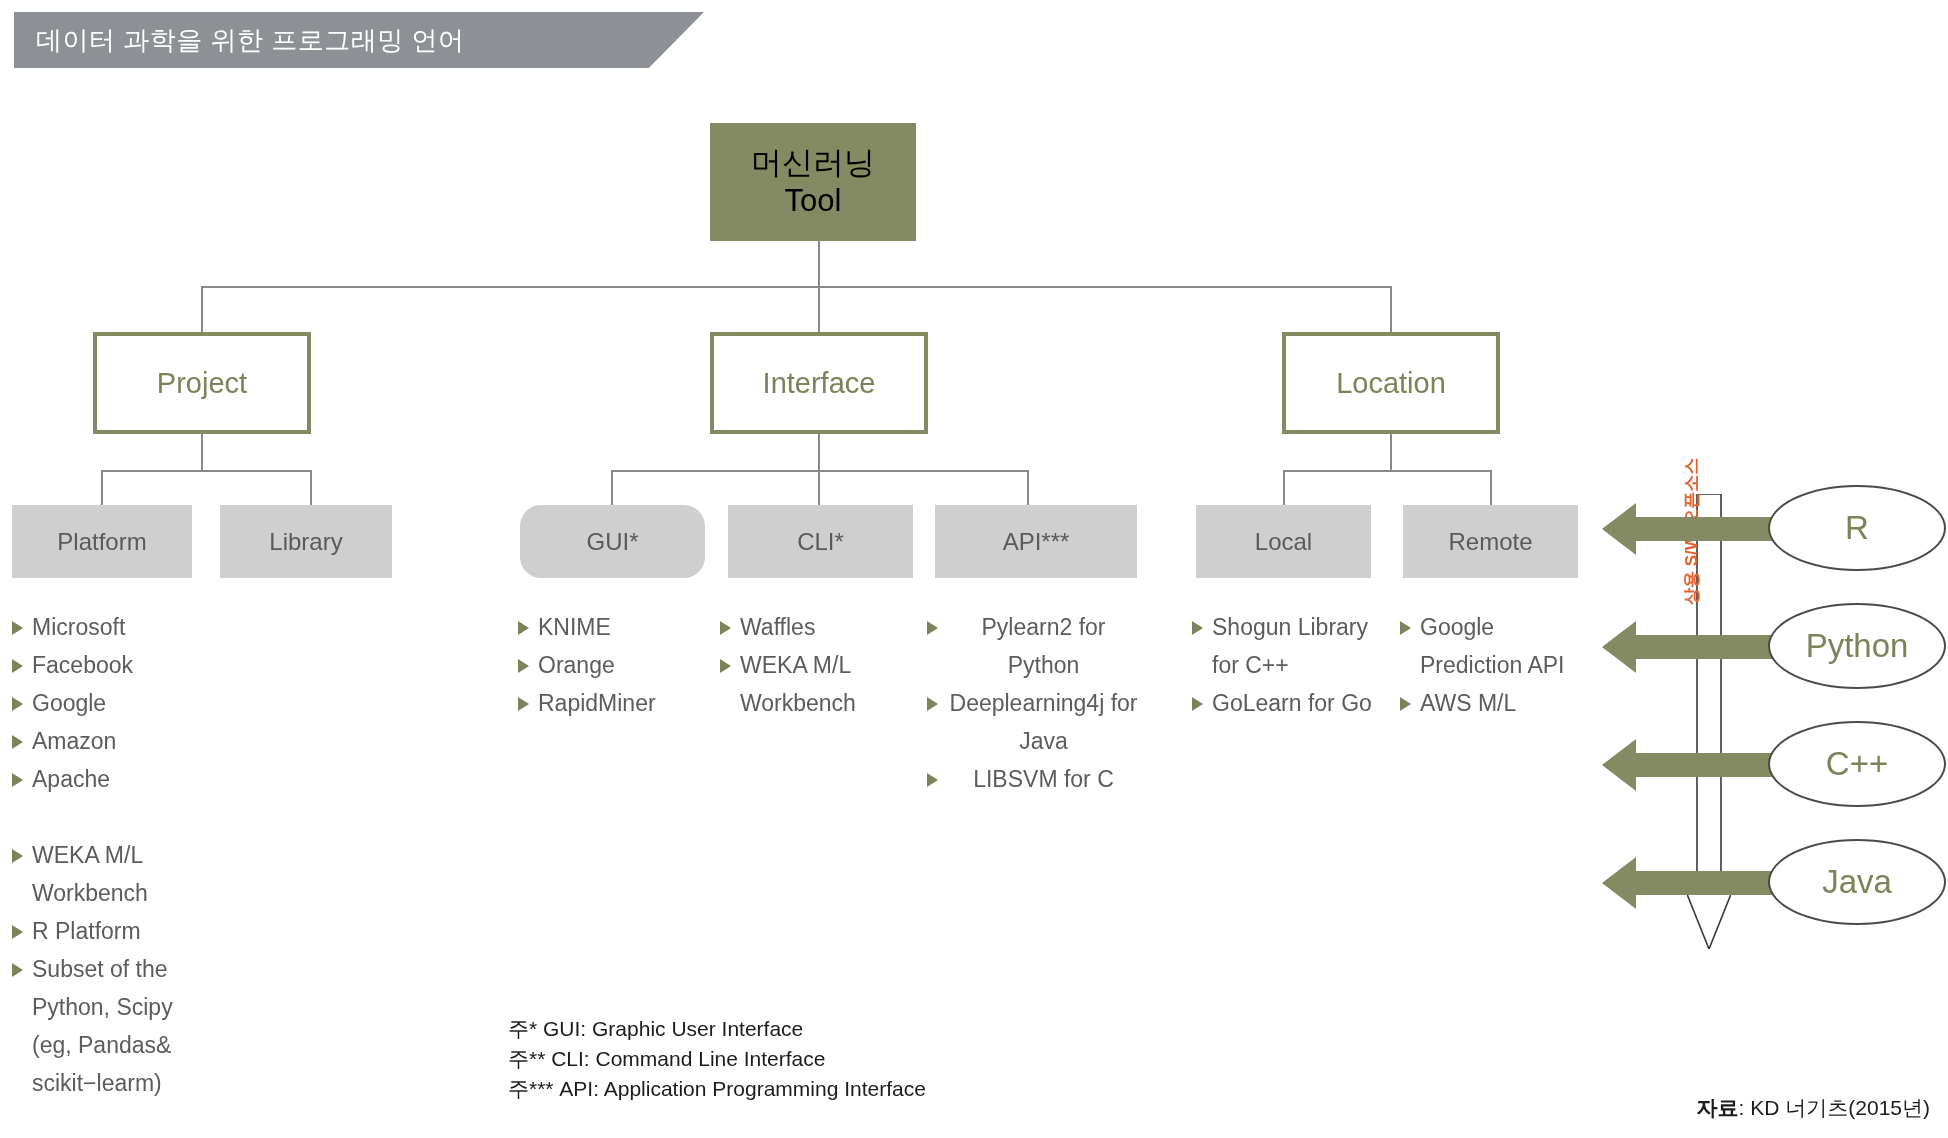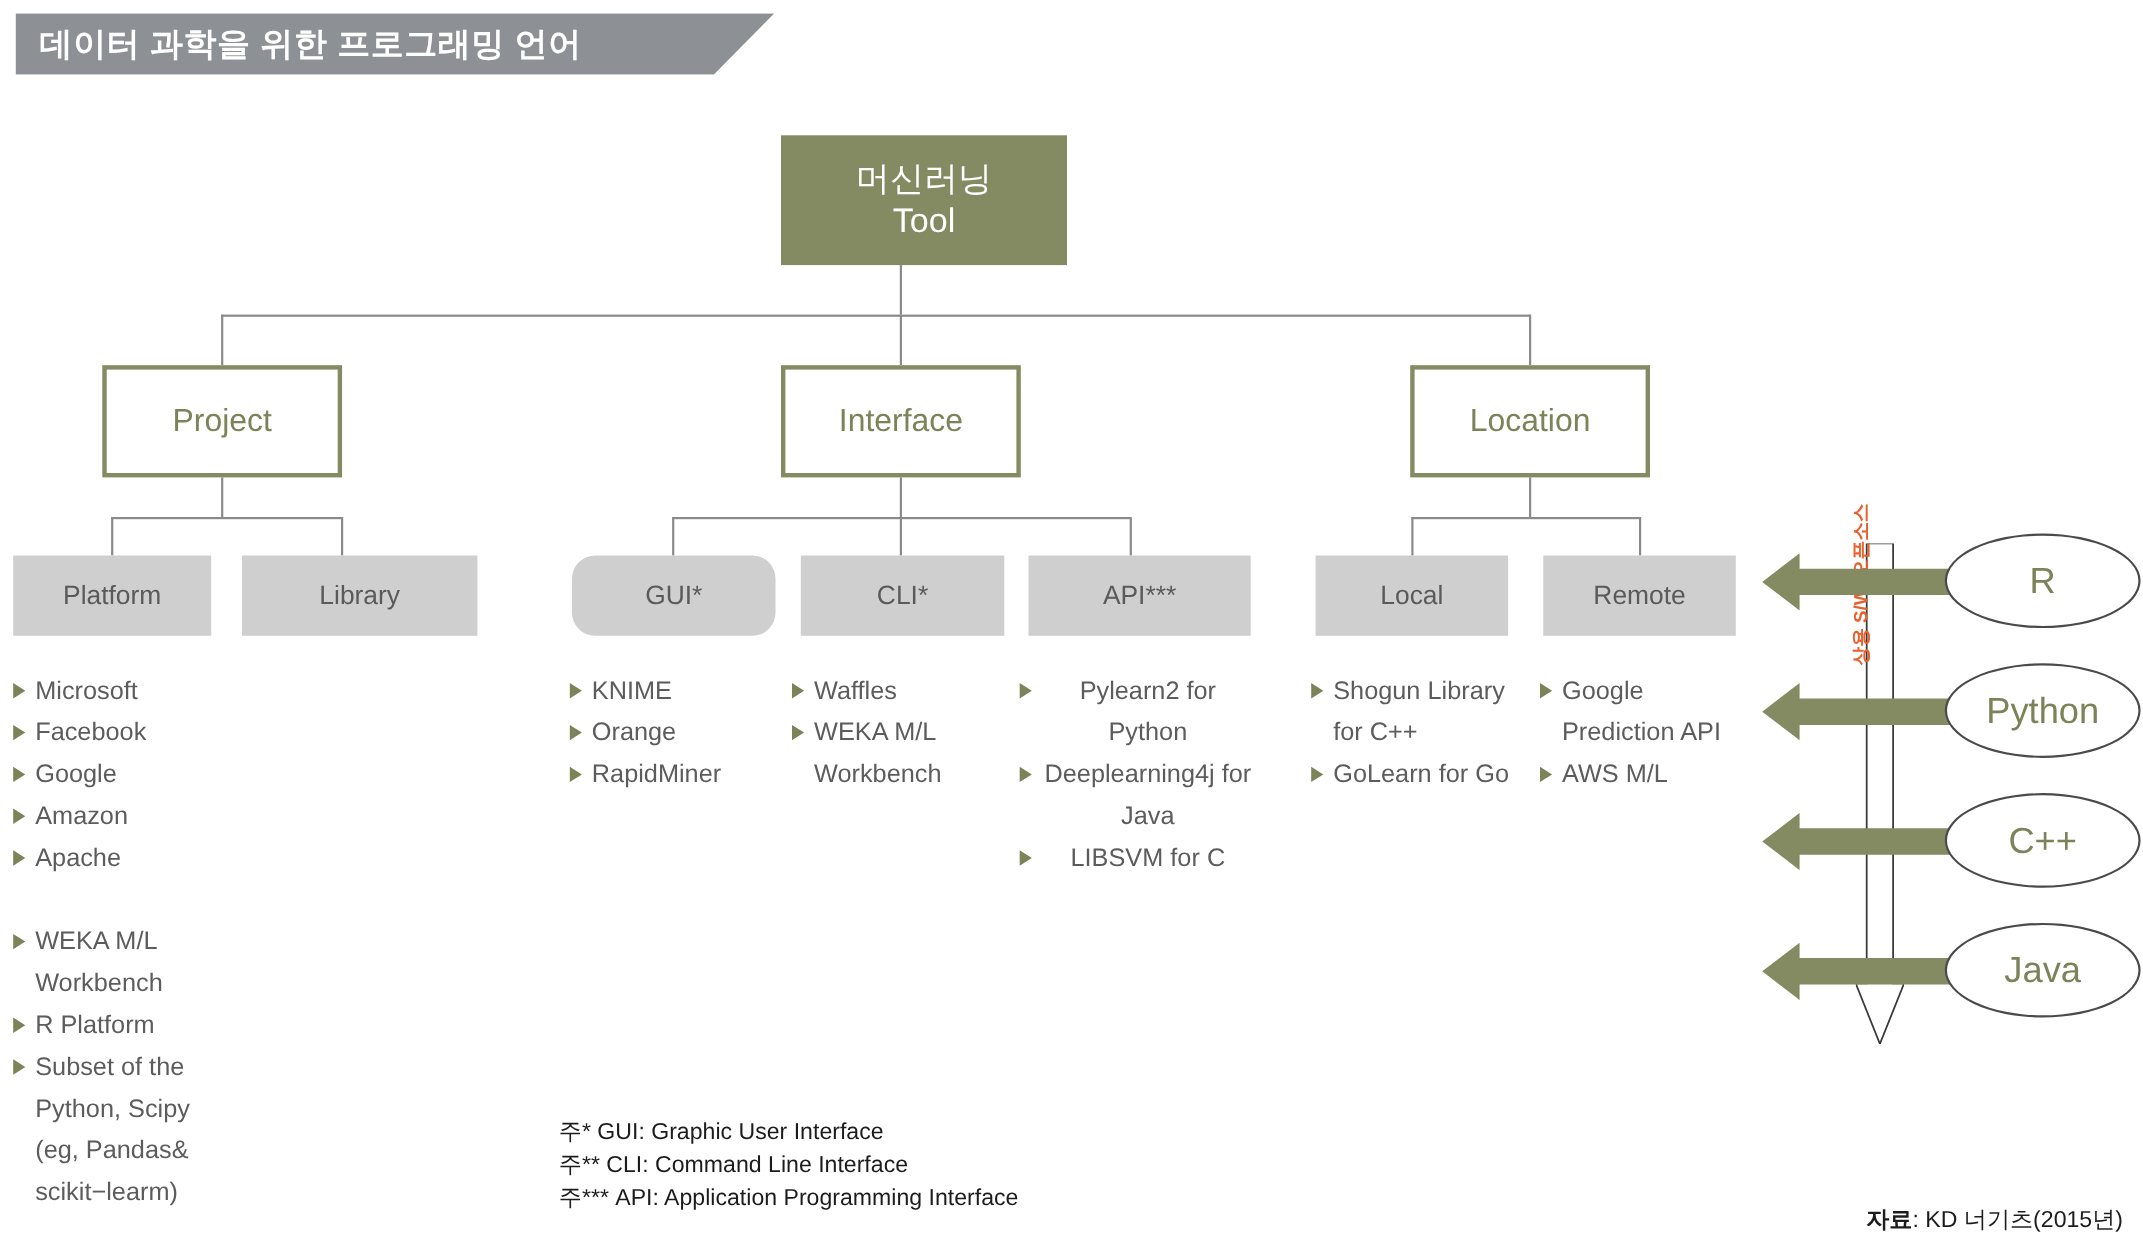--- a/index.html
+++ b/index.html
@@ -13,53 +13,53 @@
 
   
   .banner {
     position: absolute; left: 14px; top: 12px;
     width: 690px; height: 56px;
     background: #8d9094;
     clip-path: polygon(0 0, 100% 0, 92% 100%, 0 100%);
     display: flex; align-items: center;
   }
   .banner-text {
-    color: #ffffff; font-size: 30px; font-weight: bold;
+    color: #ffffff; font-size: 26px; font-weight: normal;
     padding-left: 22px; letter-spacing: .5px; white-space: nowrap;
   }
 
   
   .root-node {
     position: absolute; left: 710px; top: 123px;
-    width: 260px; height: 118px;
+    width: 206px; height: 118px;
     background: #848b62;
     display: flex; flex-direction: column;
     align-items: center; justify-content: center;
-    color: #ffffff; font-size: 31px; line-height: 1.22; font-weight: 500;
+    color: #000000; font-size: 31px; line-height: 1.22; font-weight: 500;
   }
   .lvl2-node {
     position: absolute; top: 332px;
     width: 218px; height: 102px;
     background: #ffffff; border: 4px solid #848b62;
     display: flex; align-items: center; justify-content: center;
     color: #7c8359; font-size: 29px;
   }
   .n-project   { left: 93px; }
   .n-interface { left: 710px; }
   .n-location  { left: 1282px; }
 
   .leaf-node {
     position: absolute; top: 505px;
     height: 73px;
     background: #cfcfcf;
     display: flex; align-items: center; justify-content: center;
     color: #5a5a5a; font-size: 24px;
   }
   .lf-platform { left: 12px;   width: 180px; }
-  .lf-library  { left: 220px;  width: 214px; }
+  .lf-library  { left: 220px;  width: 172px; }
   .lf-gui      { left: 520px;  width: 185px; border-radius: 21px; }
   .lf-cli      { left: 728px;  width: 185px; text-align: center; }
   .lf-api      { left: 935px;  width: 202px; }
   .lf-local    { left: 1196px; width: 175px; }
   .lf-remote   { left: 1403px; width: 175px; }
 
   
   .conn { position: absolute; background: #8a8a8a; }
   .conn.v { width: 1.5px; }
   .conn.h { height: 1.5px; }

